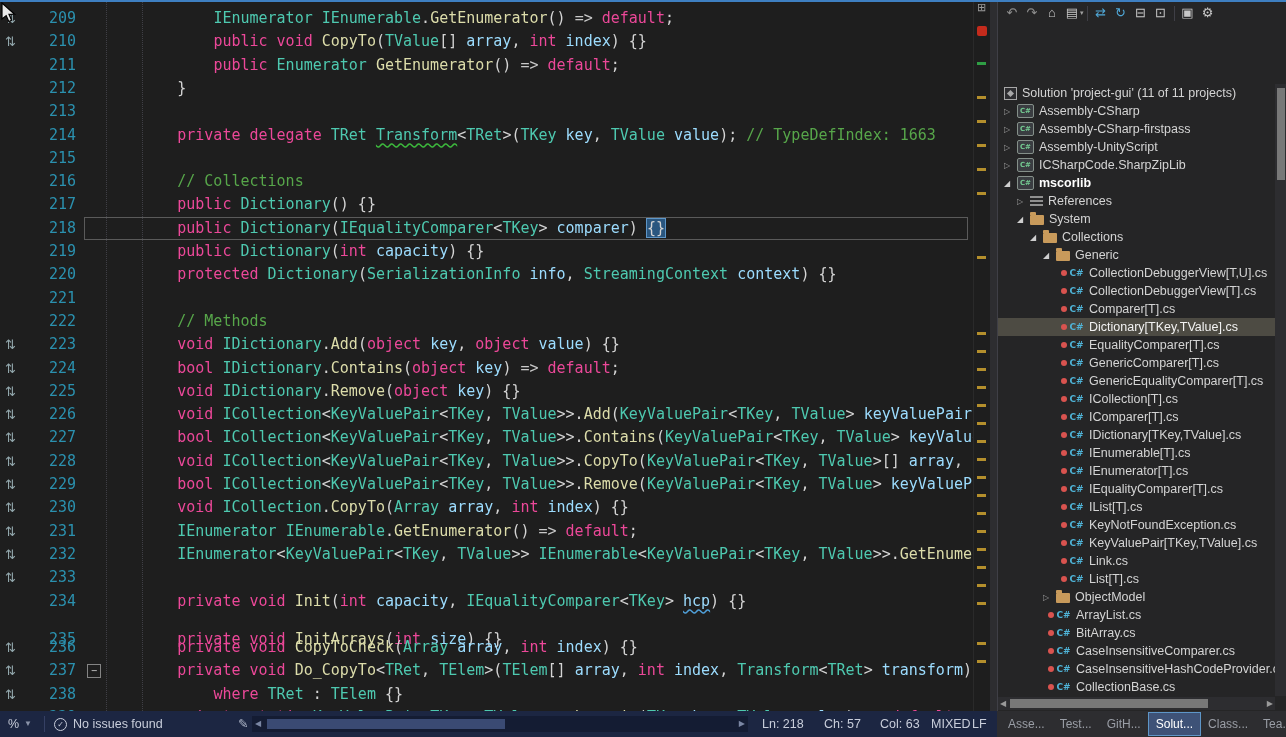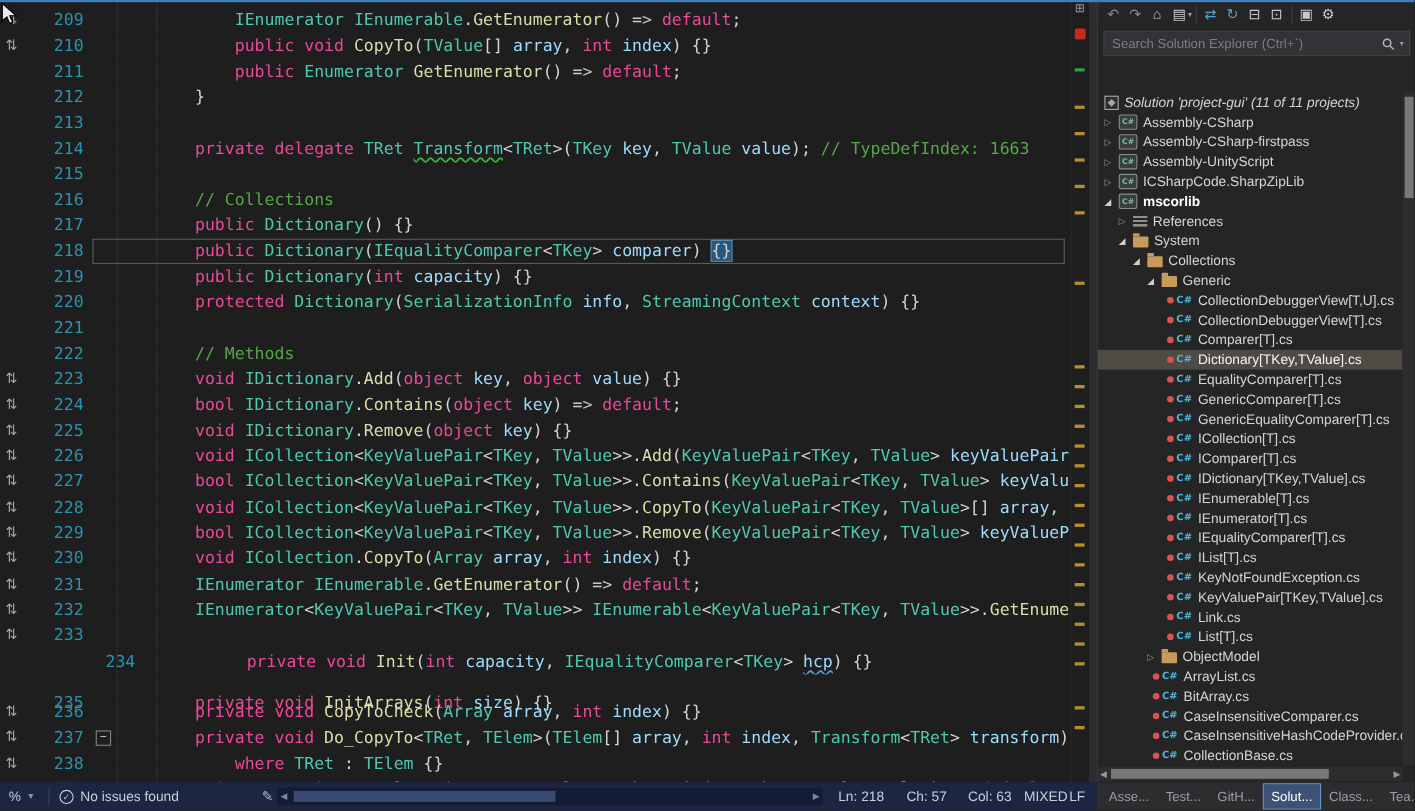--- a/index.html
+++ b/index.html
@@ -210,21 +210,21 @@
       </div>
       <div class="code-row" style="top: 542.9px;">
         <span class="mgicon">⇅</span>
         <span class="lnum">232</span>
         <span class="code-text"><span class="tp">        </span><span class="tt">IEnumerator</span><span class="tp">&lt;</span><span class="tt">KeyValuePair</span><span class="tp">&lt;</span><span class="tt">TKey</span><span class="tp">, </span><span class="tt">TValue</span><span class="tp">&gt;&gt; </span><span class="tt">IEnumerable</span><span class="tp">&lt;</span><span class="tt">KeyValuePair</span><span class="tp">&lt;</span><span class="tt">TKey</span><span class="tp">, </span><span class="tt">TValue</span><span class="tp">&gt;&gt;.</span><span class="tm">GetEnumerator</span></span>
       </div>
       <div class="code-row" style="top: 566.2px;">
         <span class="mgicon">⇅</span>
         <span class="lnum">233</span>
       </div>
-      <div class="code-row" style="top: 589.5px; margin-left: 47px;">
+      <div class="code-row" style="top: 589.5px;">
         <span class="lnum">234</span>
         <span class="code-text"><span class="tp">        </span><span class="tk">private</span><span class="tp"> </span><span class="tk">void</span><span class="tp"> </span><span class="tm">Init</span><span class="tp">(</span><span class="tk">int</span><span class="tp"> </span><span class="tv">capacity</span><span class="tp">, </span><span class="tt">IEqualityComparer</span><span class="tp">&lt;</span><span class="tt">TKey</span><span class="tp">&gt; </span><span class="tv sqb">hcp</span><span class="tp">) {}</span></span>
       </div>
       <div class="code-row" style="top: 608px; margin-top: 20px;">
         <span class="lnum">235</span>
         <span class="code-text"><span class="tp">        </span><span class="tk">private</span><span class="tp"> </span><span class="tk">void</span><span class="tp"> </span><span class="tm">InitArrays</span><span class="tp">(</span><span class="tk">int</span><span class="tp"> </span><span class="tv">size</span><span class="tp">) {}</span></span>
       </div>
       <div class="code-row" style="top: 636.1px;">
         <span class="mgicon">⇅</span>
         <span class="lnum">236</span>
@@ -291,30 +291,22 @@
       <span class="tbcaret">▾</span>
       <div class="tsep"></div>
       <span class="tbicon" style="color: rgb(79, 166, 213);">⇄</span>
       <span class="tbicon" style="color: rgb(79, 166, 213);">↻</span>
       <span class="tbicon" style="color: rgb(200, 200, 200);">⊟</span>
       <span class="tbicon" style="color: rgb(200, 200, 200);">⊡</span>
       <div class="tsep"></div>
       <span class="tbicon" style="color: rgb(200, 200, 200);">▣</span>
       <span class="tbicon" style="color: rgb(200, 200, 200);">⚙</span>
     </div>
-  <div class="x-search">
-    <input placeholder="Search Solution Explorer (Ctrl+`)" style="">
-    <svg width="12" height="12" viewBox="0 0 12 12">
-      <circle cx="5" cy="5" r="3.4" fill="none" stroke="#B8B8B8" stroke-width="1.3"></circle>
-      <line x1="7.6" y1="7.6" x2="11" y2="11" stroke="#B8B8B8" stroke-width="1.3"></line>
-    </svg>
-    <span class="scaret">▾</span>
-  </div>
   <div id="tree">
-      <div class="trow" style="padding-left: 6px; font-style: italic;">
+      <div class="trow" style="padding-left: 6px;">
         <span class="ticon i-sln"></span>
         <span class="tlabel">Solution 'project-gui' (11 of 11 projects)</span>
       </div>
       <div class="trow" style="padding-left: 6px;">
         <span class="arrw c">▷</span>
         <span class="ticon i-proj">C#</span>
         <span class="tlabel">Assembly-CSharp</span>
       </div>
       <div class="trow" style="padding-left: 6px;">
         <span class="arrw c">▷</span>

